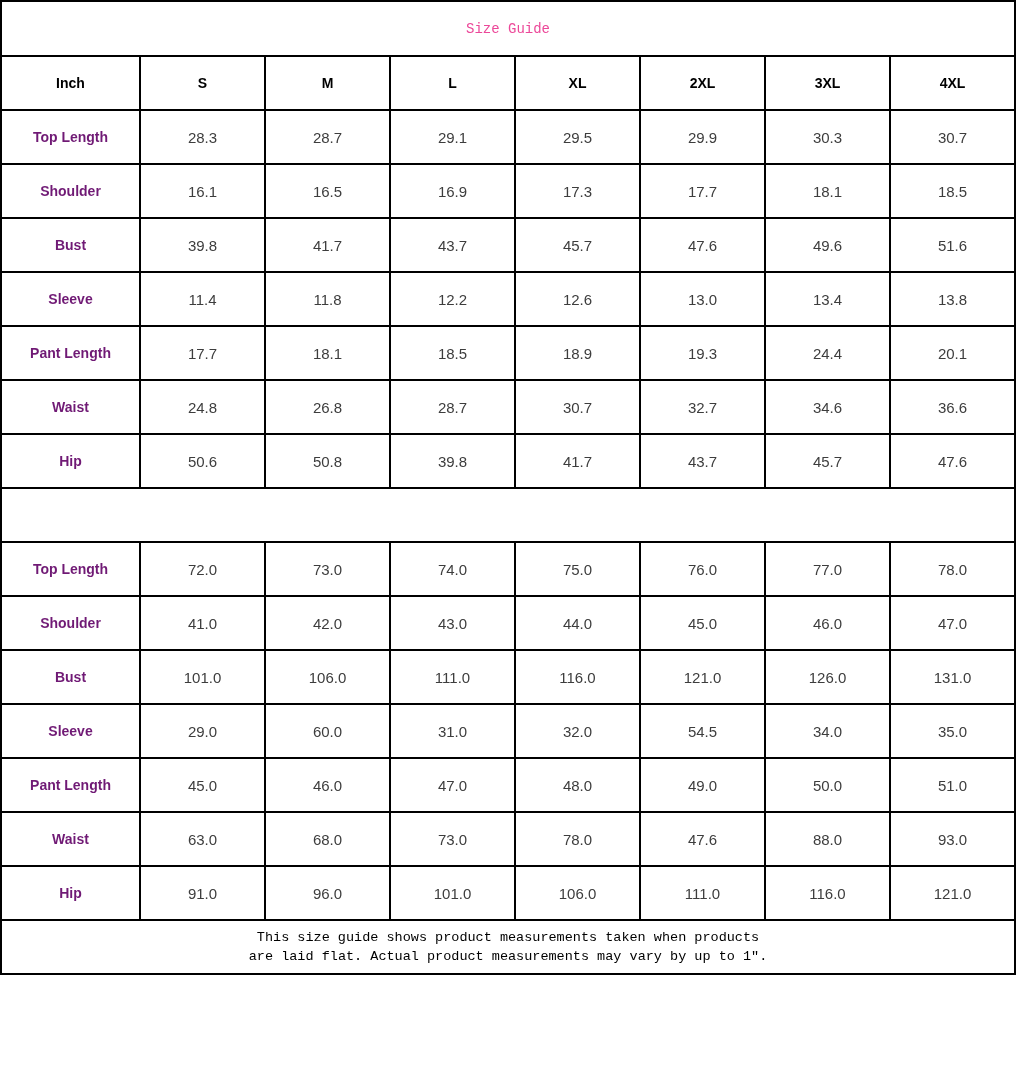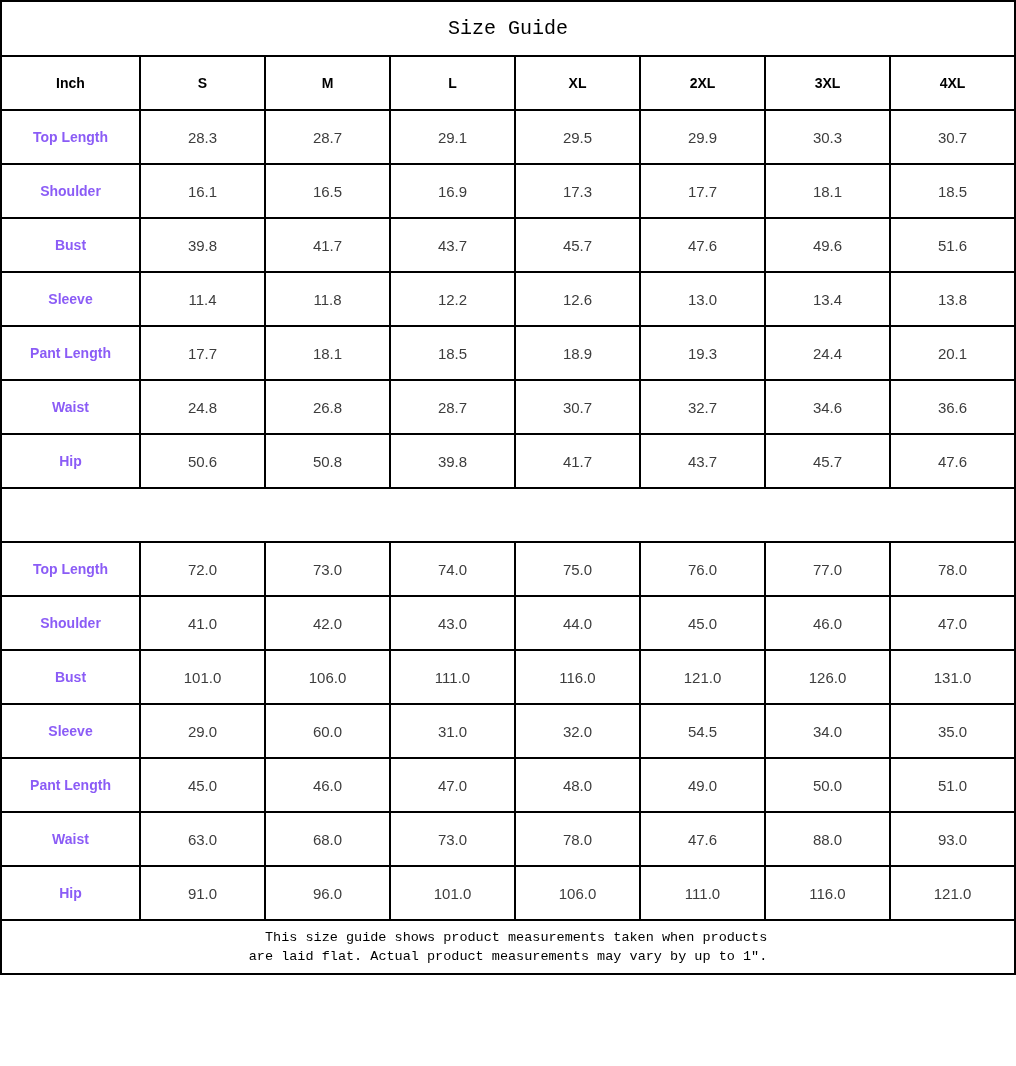--- a/index.html
+++ b/index.html
@@ -22,58 +22,58 @@
     text-align: center;
     vertical-align: middle;
     background: #ffffff;
     padding: 0;
     overflow: hidden;
   }
   .title-cell {
     height: 53px;
     font-family: "Liberation Mono", monospace;
     font-weight: normal;
-    font-size: 20px;
-    color: #000000;
+    font-size: 14px;
+    color: #ec4899;
     letter-spacing: 0px;
   }
   .header-row th {
     height: 52px;
     font-family: "Liberation Sans", sans-serif;
     font-weight: bold;
     font-size: 14px;
     color: #000000;
     margin-top: 40px;
   }
   .data-row td {
     height: 52px;
   }
   .data-row .row-label {
     font-family: "Liberation Sans", sans-serif;
     font-weight: bold;
     font-size: 14px;
-    color: #8b5cf6;
+    color: #701a75;
     margin-top: 48px;
   }
   .data-row .cell-value {
     font-family: "Liberation Sans", sans-serif;
     font-weight: normal;
     font-size: 15px;
     color: #3d3d3d;
   }
   .gap-cell {
     height: 52px;
   }
   .footer-cell {
     height: 52px;
     text-align: center;
   }
   .footer-note {
     display: inline-block;
-    text-align: right;
+    text-align: center;
     font-family: "Liberation Mono", monospace;
     font-size: 13.5px;
     line-height: 19px;
     color: #000000;
     white-space: nowrap;
   }
 </style>
 </head>
 <body>
 

